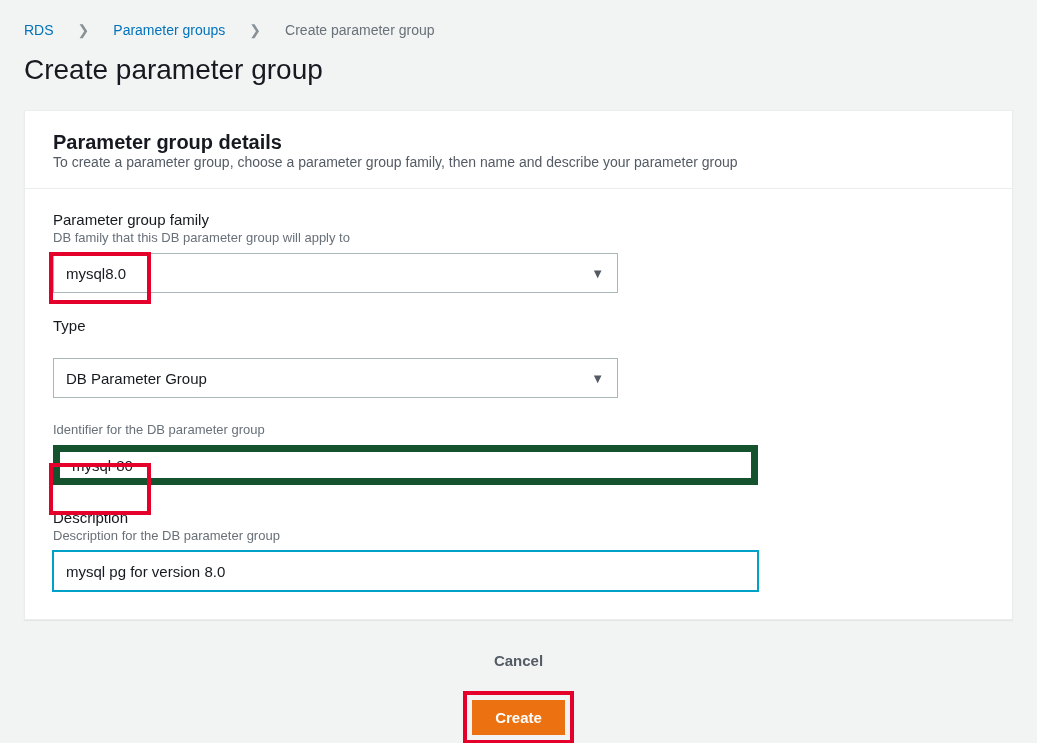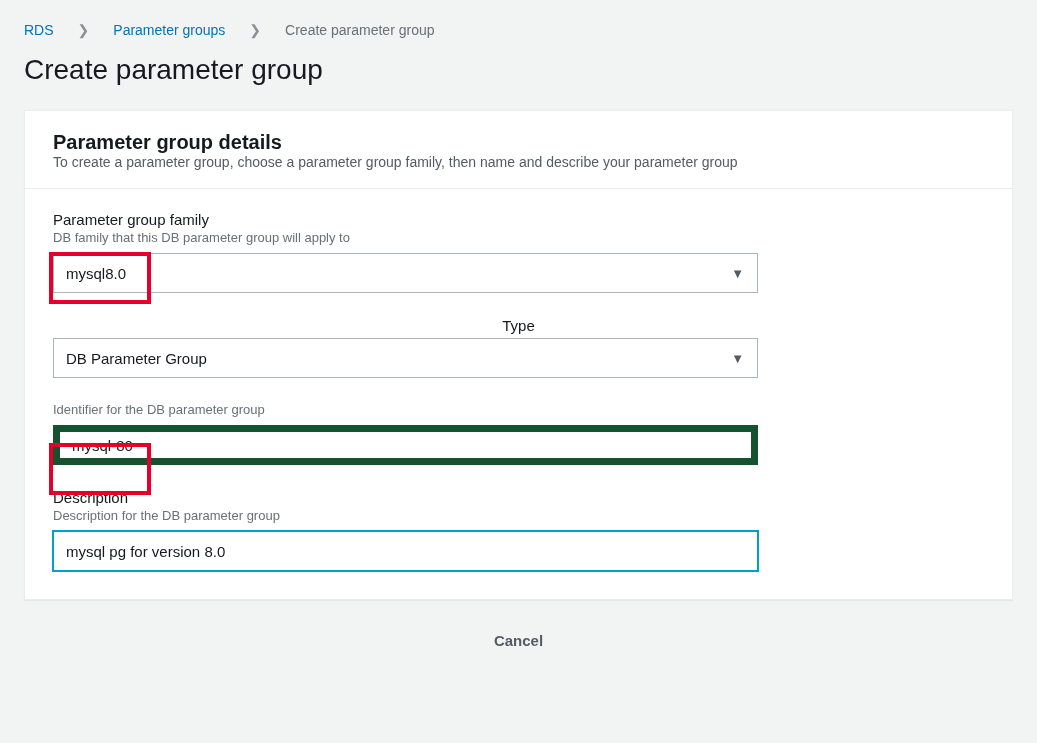--- a/index.html
+++ b/index.html
@@ -65,21 +65,21 @@
     color: #16191f;
     margin-bottom: 2px;
   }
   .field-hint {
     font-size: 13px;
     color: #687078;
     margin-bottom: 8px;
   }
   .select-wrap {
     position: relative;
-    width: 705px;
+    width: 565px;
   }
   .select-wrap select {
     width: 100%;
     height: 40px;
     padding: 0 36px 0 12px;
     font-size: 15px;
     border: 1px solid #aab7b8;
     background: #fff;
     appearance: none;
     -webkit-appearance: none;
@@ -172,21 +172,21 @@
       <div class="select-wrap">
         <select>
           <option>mysql8.0</option>
         </select>
         <span class="caret">▼</span>
       </div>
       <div class="highlight-box" style="left:-4px; top:41px; width:102px; height:52px;"></div>
     </div>
 
     <div class="field">
-      <div class="field-label" style="margin-bottom:4px;text-align:center;">Type</div>
+      <div class="field-label" style="margin-bottom:24px;">Type</div>
       <div class="select-wrap">
         <select>
           <option>DB Parameter Group</option>
         </select>
         <span class="caret">▼</span>
       </div>
     </div>
 
     <div class="field rel">
       <div class="field-hint">Identifier for the DB parameter group</div>
@@ -198,13 +198,16 @@
       <div class="field-label">Description</div>
       <div class="field-hint">Description for the DB parameter group</div>
       <input type="text" class="text-input focused" value="mysql pg for version 8.0" style="">
     </div>
 
   </div>
 </div>
 
 <div class="actions">
   <button class="btn-cancel">Cancel</button>
+  <div class="btn-create-wrap">
+    <button class="btn-create">Create</button>
+  </div>
 </div>
 
 </body></html>

